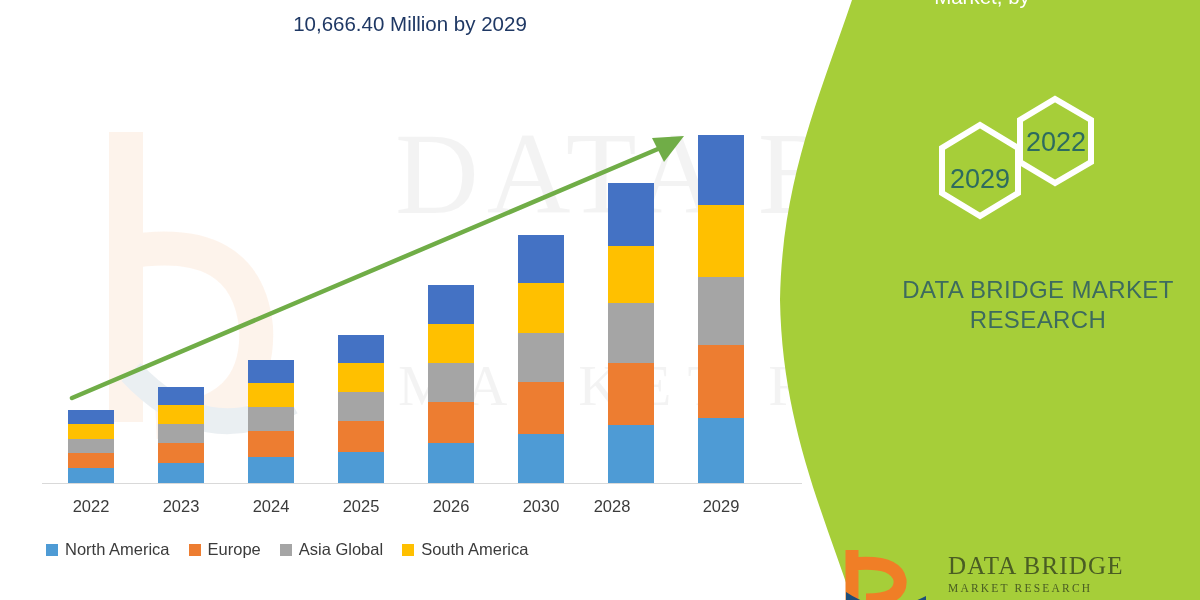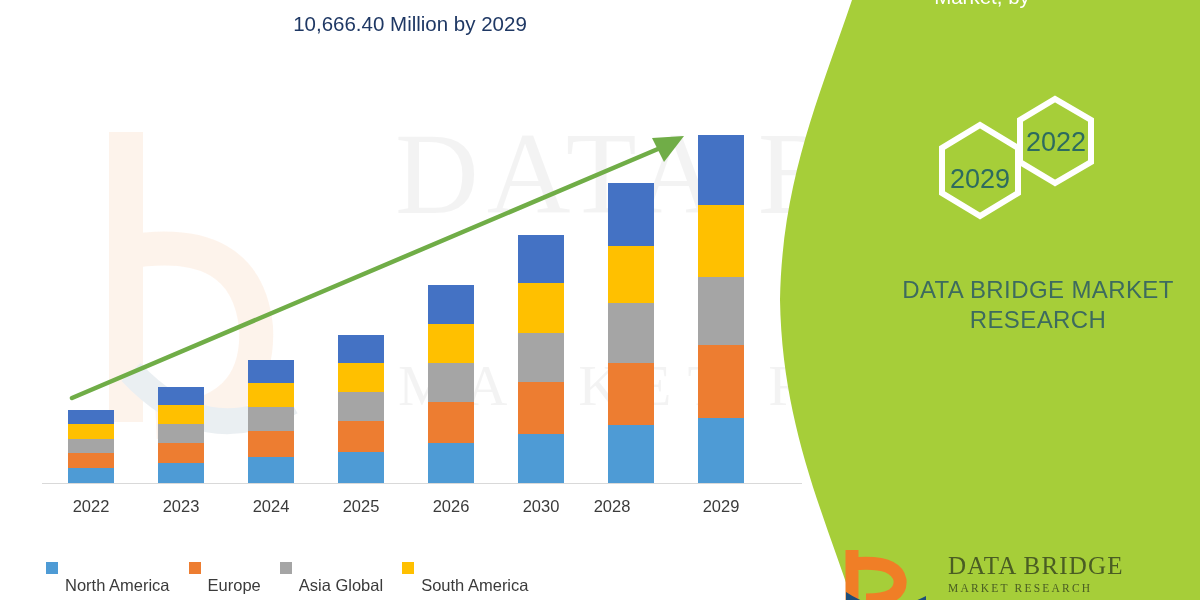--- a/index.html
+++ b/index.html
@@ -93,21 +93,21 @@
 
   .arrow-svg { position:absolute; left:0; top:0; width:820px; height:600px; pointer-events:none; }
 
   
   .legend {
     position:absolute; left:46px; top:540px; width:760px;
     display:flex; align-items:center; gap:19px; flex-wrap:nowrap;
   }
   .legend-item { display:flex; align-items:center; gap:7px; white-space:nowrap; }
   .legend-swatch { width:12px; height:12px; display:block; flex:0 0 auto; }
-  .legend-label { font-size:16.5px; color:#3b3b3b;margin-top:36px; }
+  .legend-label { font-size:16.5px; color:#3b3b3b; }
 </style>
 </head>
 <body>
 
 <div id="root">
 
   <div class="wm-layer">
     <div class="wm-text">DATA BRIDGE</div>
     <div class="wm-text2">MARKET RESEARCH</div>
     <svg class="wm-mark-b" viewBox="0 0 210 330">

